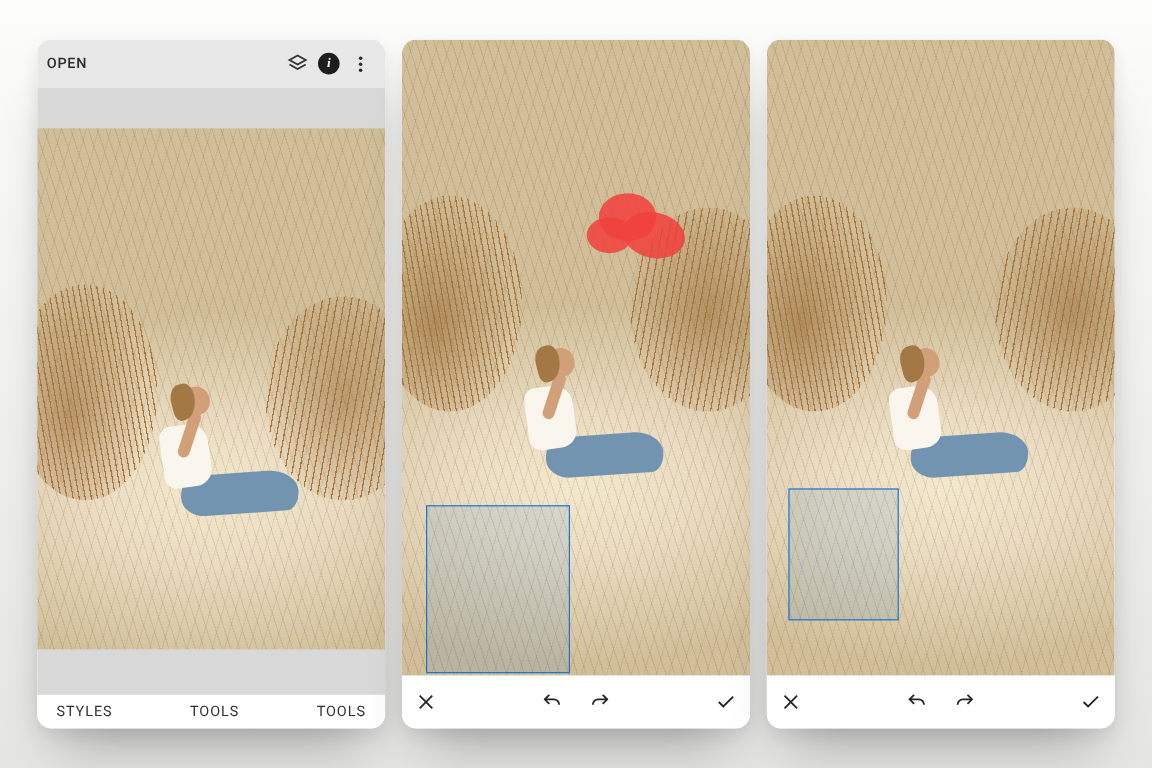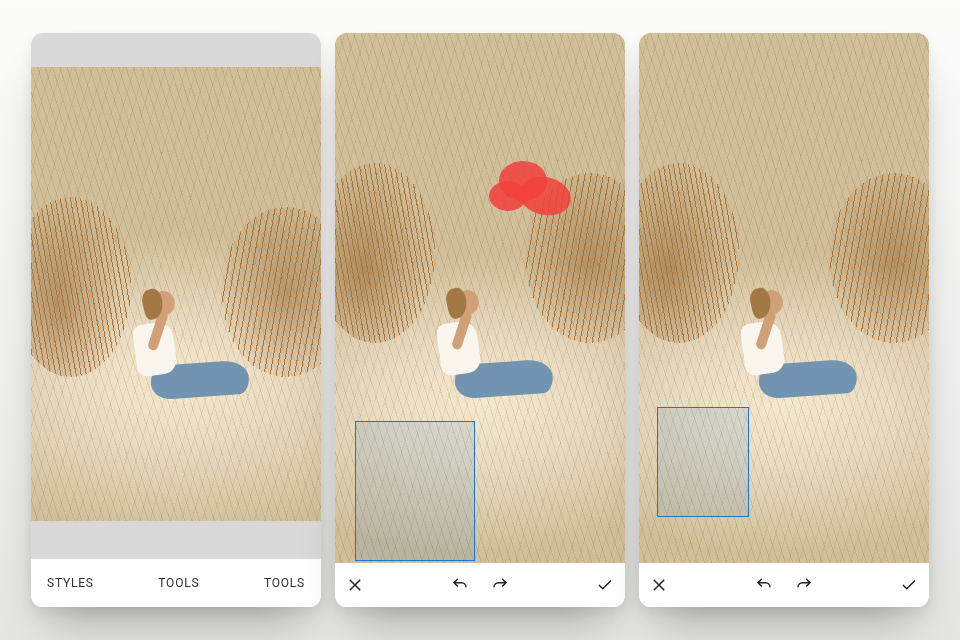--- a/index.html
+++ b/index.html
@@ -174,21 +174,21 @@
 
   
   .s1 .canvas { background: #d8d9d8; }
   .s1 .photo {
     top: 34px; bottom: 38px;
   }
   .s1 .canvas::after { content:""; }
 
   
   .tabbar {
-    height: 48px;
+    height: 28px;
     background: #ffffff;
     display:flex; align-items:center; justify-content:space-between;
     padding: 0 16px;
   }
   .tabbar span {
     font-size: 12px; letter-spacing: 0.8px;
     color: #303030;
   }
 
   
@@ -228,20 +228,40 @@
   .s2 .sel { left:20px; bottom:2px; width:120px; height:140px; }
   .s3 .sel { left:18px; bottom:46px; width:92px; height:110px; }
 
 </style>
 </head>
 <body>
 
 <div class="stage">
 
   <div class="phone s1">
+    <div class="hdr">
+      <span class="hdr-open">OPEN</span>
+      <div class="spacer"></div>
+      <div class="hdr-btn">
+        <svg width="18" height="18" viewBox="0 0 24 24" fill="none" stroke="currentColor" stroke-width="2">
+          <path d="M12 3l9 5-9 5-9-5 9-5z"></path>
+          <path d="M3 13l9 5 9-5"></path>
+        </svg>
+      </div>
+      <div class="hdr-btn">
+        <div class="info-dot">i</div>
+      </div>
+      <div class="hdr-btn">
+        <div class="more-dots">
+            <i></i>
+            <i></i>
+            <i></i>
+          </div>
+      </div>
+    </div>
     <div class="canvas">
       <div class="photo">
         <div class="figure">
           <div class="legs"></div>
           <div class="torso"></div>
           <div class="arm"></div>
           <div class="head"></div>
           <div class="hair"></div>
         </div>
       </div>

